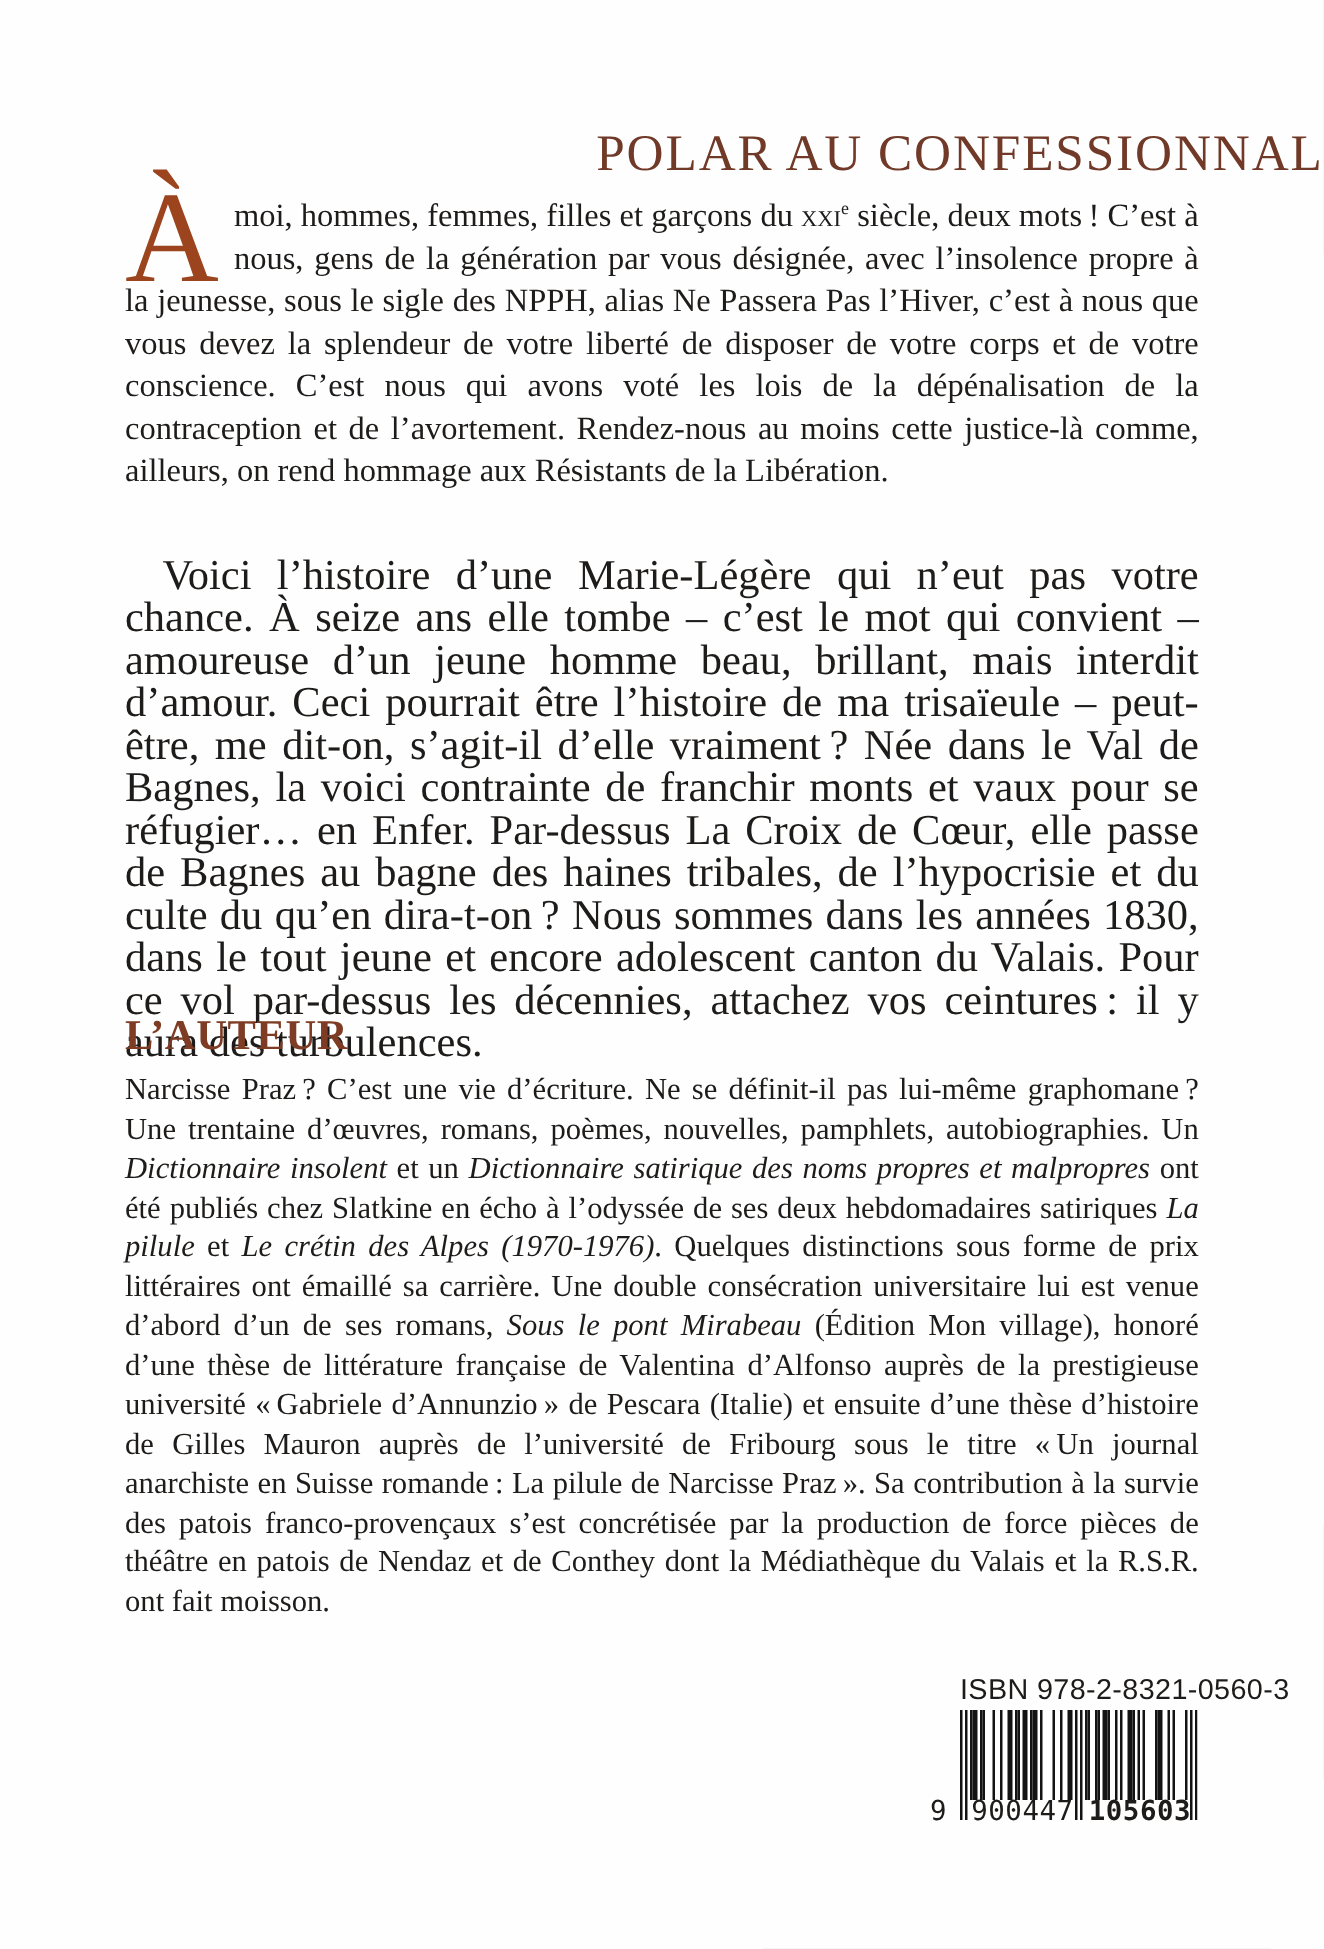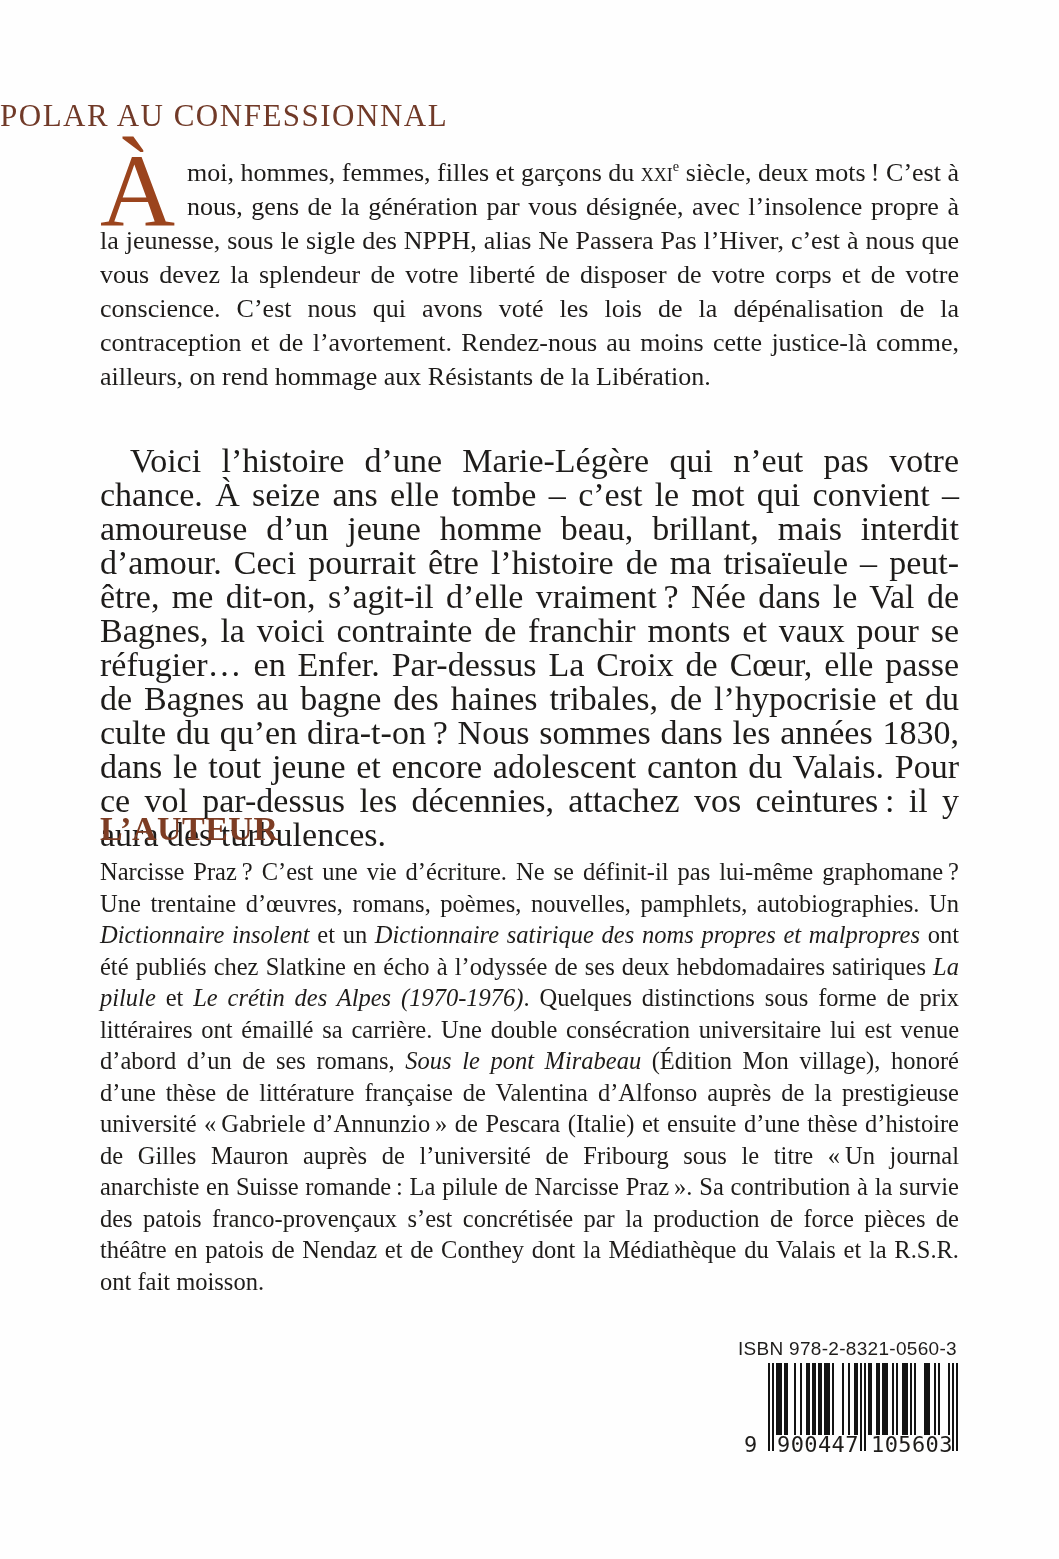--- a/index.html
+++ b/index.html
@@ -8,23 +8,23 @@
     position:relative;
     width:1059px;height:1559px;
     margin:0 auto;
     background:var(--paper,#fefefe);
     color:var(--ink,#1e1c1a);
     font-family:"Liberation Serif", serif;
     overflow:hidden;
   }
   .title{
     position:absolute;top:98px;left:0;right:0;
-    margin:0;text-align:left;
+    margin:0;text-align:right;
     font-family:"Liberation Serif", serif;
-    font-size:31px;font-weight:400;
+    font-size:41px;font-weight:400;
     letter-spacing:1.5px;
     color:var(--accent-title,#713a28);
   }
   .para{
     position:absolute;left:100px;width:859px;
     margin:0;text-align:justify;
     hyphens:manual;
   }
   .p1{top:156px;font-size:26px;line-height:34px;}
   .p2{top:444px;font-size:34px;line-height:34px;text-indent:30px;}
@@ -48,41 +48,41 @@
     color:var(--accent-heading,#7d3c23);
   }
   .it{font-style:italic;margin-top:44px;}
   .sc{font-variant:small-caps;margin-top:45px;}
   .sup{vertical-align:super;font-size:55%;line-height:0;}
   .barcode{
     position:absolute;left:738px;top:1338px;
     width:222px;
   }
   .isbn{
-    width:192px;
+    margin-left:30px;width:192px;
     text-align:right;white-space:nowrap;
     font-family:"Liberation Sans", sans-serif;
-    font-size:19px;letter-spacing:0.3px;
+    font-size:23px;letter-spacing:0.3px;
     color:var(--ink,#1e1c1a);
   }
   .bars-wrap{
     position:relative;
     margin-left:30px;margin-top:3px;
     width:190px;height:98px;
   }
   .ean-digits span{
     position:absolute;
     font-family:"DejaVu Sans Mono", monospace;
     font-size:22px;line-height:24px;
     color:var(--ink,#1e1c1a);
     white-space:nowrap;
   }
   .d-first{left:-24px;top:70px;}
   .d-left{left:9px;top:70px;letter-spacing:0.4px;}
-  .d-right{left:103px;top:70px;letter-spacing:0.4px;}
+  .d-right{left:103px;top:70px;letter-spacing:0.4px;font-weight:bold;}
 </style>
 </head>
 <body>
 
 <div class="page">
 
   <h1 class="title">POLAR AU CONFESSIONNAL</h1>
 
   <p class="para p1"><span class="dropcap">À</span><span><span>moi, hommes, femmes, filles et garçons du </span><span class="sc">xxi</span><span class="sup">e</span><span> siècle, deux mots ! C’est à nous, gens de la génération par vous désignée, avec l’inso­lence propre à la jeunesse, sous le sigle des NPPH, alias Ne Passera Pas l’Hiver, c’est à nous que vous devez la splendeur de votre liberté de dis­poser de votre corps et de votre conscience. C’est nous qui avons voté les lois de la dépénalisation de la contraception et de l’avortement. Ren­dez-nous au moins cette justice-là comme, ailleurs, on rend hommage aux Résistants de la Libération.</span></span></p>
 

